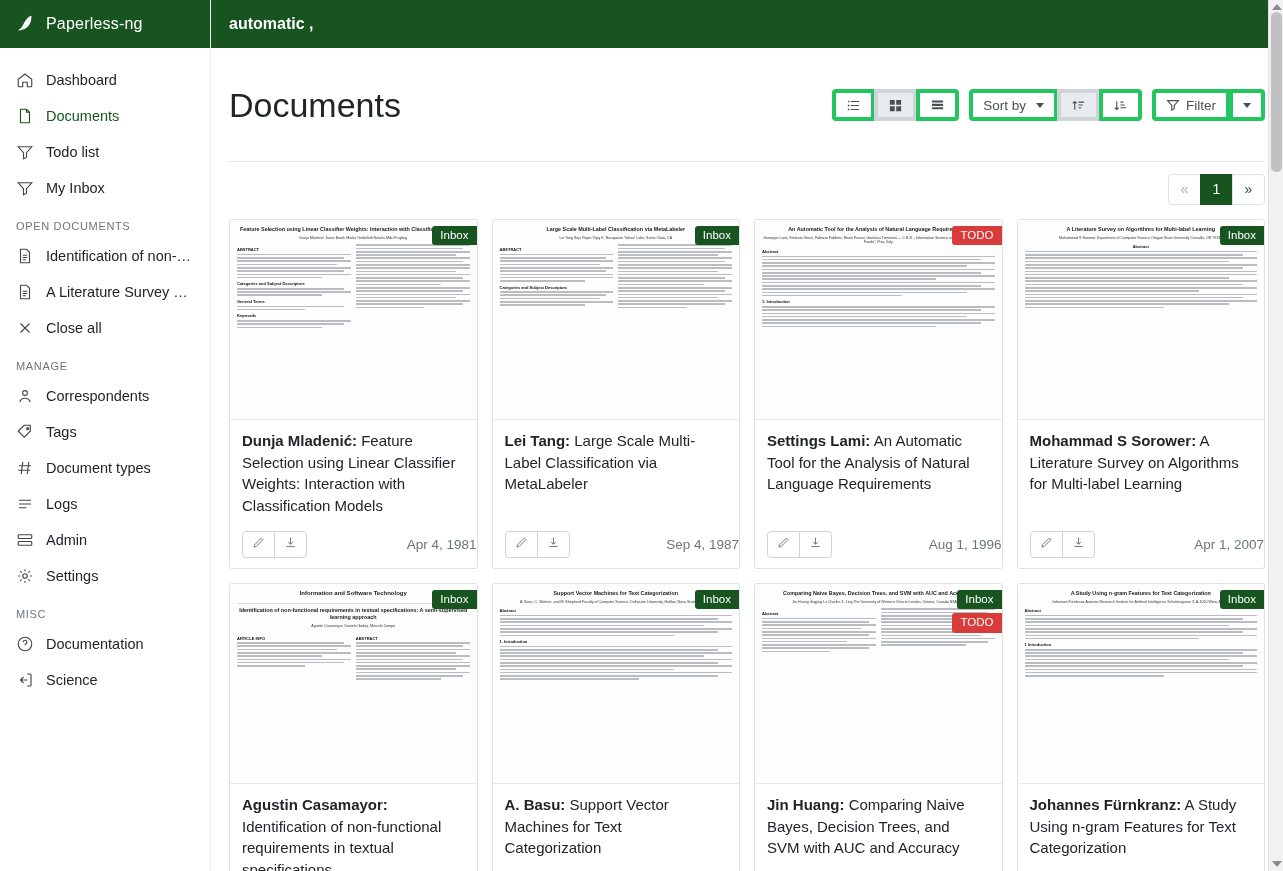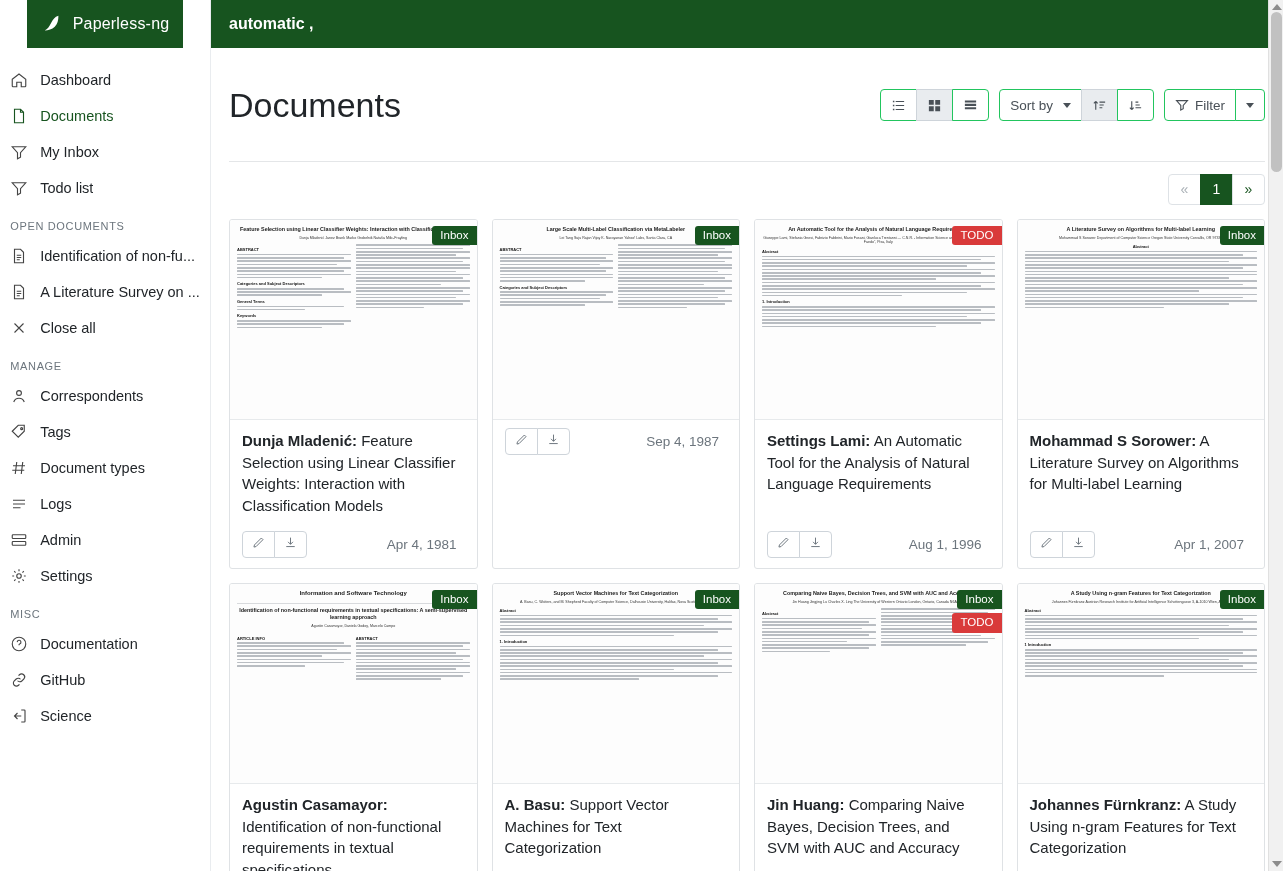--- a/index.html
+++ b/index.html
@@ -17,21 +17,20 @@
   
   .sidebar {
     width: 211px;
     min-width: 211px;
     height: 871px;
     background: #ffffff;
     border-right: 1px solid #e9ecef;
     display: flex;
     flex-direction: column;
     overflow: hidden;
-    align-items: center;
   }
   .brand {
     height: 48px;
     background: #17541f;
     color: #ffffff;
     display: flex;
     align-items: center;
     padding: 0 14px;
     gap: 10px;
   }
@@ -83,21 +82,21 @@
     justify-content: space-between;
     padding: 16px 0 14px 0;
     border-bottom: 1px solid #e4e6e8;
   }
   .page-title { font-size: 34px; font-weight: 400; color: #212529; line-height: 1.1; }
 
   .head-tools { display: flex; align-items: center; gap: 10px; }
   .btn-group { display: inline-flex; }
   .btn {
     height: 32px;
-    border: 1px solid #22c55e;
+    border: 4px solid #22c55e;
     background: #fff;
     color: #495057;
     display: inline-flex;
     align-items: center;
     justify-content: center;
     gap: 6px;
     padding: 0 10px;
     font-size: 13.5px;
     cursor: pointer;
   }
@@ -196,21 +195,21 @@
     font-size: 15px;
     line-height: 1.45;
     color: #212529;
     flex: 1 1 auto;
   }
   .card-body .corr { font-weight: bold; }
   .card-foot {
     display: flex;
     align-items: center;
     justify-content: space-between;
-    padding: 8px 20px 10px 12px;
+    padding: 8px 0 10px 12px;
   }
   .foot-btns { display: inline-flex; }
   .foot-btn {
     width: 33px; height: 27px;
     border: 1px solid #ced4da;
     background: #fff;
     display: inline-flex; align-items: center; justify-content: center;
     color: #6c757d;
     cursor: pointer;
   }
@@ -274,29 +273,29 @@
         <span class="lbl">Documents</span>
       </div>
 
 
       <div class="nav-item">
         <span class="nav-icon">
           <svg viewBox="0 0 24 24" width="18" height="18" fill="none" stroke="currentColor" stroke-width="1.5">
               <path d="M3 5h18l-7 8v6l-4 2v-8z"></path>
             </svg>
         </span>
+        <span class="lbl">Todo list</span>
+      </div>
+      <div class="nav-item">
+        <span class="nav-icon">
+          <svg viewBox="0 0 24 24" width="18" height="18" fill="none" stroke="currentColor" stroke-width="1.5">
+              <path d="M3 5h18l-7 8v6l-4 2v-8z"></path>
+            </svg>
+        </span>
         <span class="lbl">My Inbox</span>
-      </div>
-      <div class="nav-item">
-        <span class="nav-icon">
-          <svg viewBox="0 0 24 24" width="18" height="18" fill="none" stroke="currentColor" stroke-width="1.5">
-              <path d="M3 5h18l-7 8v6l-4 2v-8z"></path>
-            </svg>
-        </span>
-        <span class="lbl">Todo list</span>
       </div>
 
       <div class="nav-section-title">OPEN DOCUMENTS</div>
 
       <div class="nav-item">
         <span class="nav-icon">
           <svg viewBox="0 0 24 24" width="18" height="18" fill="none" stroke="currentColor" stroke-width="1.5">
               <path d="M6 3h8l4 4v14H6z"></path>
               <path d="M9 11h6M9 14h6M9 17h4"></path>
             </svg>
@@ -381,29 +380,20 @@
 
       <div class="nav-item">
         <span class="nav-icon">
           <svg viewBox="0 0 24 24" width="18" height="18" fill="none" stroke="currentColor" stroke-width="1.5">
               <circle cx="12" cy="12" r="9"></circle>
               <path d="M9.6 9.5a2.5 2.5 0 1 1 3.3 2.4c-.6.25-.9.8-.9 1.4v.4"></path>
               <path d="M12 16.8h.01"></path>
             </svg>
         </span>
         <span class="lbl">Documentation</span>
-      </div>
-      <div class="nav-item">
-        <span class="nav-icon">
-          <svg viewBox="0 0 24 24" width="18" height="18" fill="none" stroke="currentColor" stroke-width="1.5">
-              <path d="M10 13a4 4 0 0 0 5.7.3l2.6-2.6a4 4 0 0 0-5.7-5.7l-1.2 1.2"></path>
-              <path d="M14 11a4 4 0 0 0-5.7-.3L5.7 13.3a4 4 0 1 0 5.7 5.7l1.2-1.2"></path>
-            </svg>
-        </span>
-        <span class="lbl">GitHub</span>
       </div>
       <div class="nav-item">
         <span class="nav-icon">
           <svg viewBox="0 0 24 24" width="18" height="18" fill="none" stroke="currentColor" stroke-width="1.5">
               <path d="M15 4h4a1 1 0 0 1 1 1v14a1 1 0 0 1-1 1h-4"></path>
               <path d="M10 8l-4 4 4 4M6 12h9"></path>
             </svg>
         </span>
         <span class="lbl">Science</span>
       </div>
@@ -632,20 +622,24 @@
                     <div class="ln s1"></div>
                     <div class="ln s2"></div>
                     <div class="ln s5"></div>
                 </div>
               </div>
             </div>
             <div class="badges">
               <span class="badge inbox">Inbox</span>
             </div>
           </div>
+          <div class="card-body">
+            <span class="corr">Lei Tang:</span>
+            <span>Large Scale Multi-Label Classification via MetaLabeler</span>
+          </div>
           <div class="card-foot">
             <div class="foot-btns">
               <button class="foot-btn">
                 <span><svg viewBox="0 0 16 16" width="13" height="13" fill="none" stroke="currentColor" stroke-width="1.2">
                       <path d="M11.5 2.5l2 2L5 13l-2.6.6L3 11z"></path>
                     </svg></span>
               </button>
               <button class="foot-btn">
                 <span><svg viewBox="0 0 16 16" width="13" height="13" fill="none" stroke="currentColor" stroke-width="1.2">
                       <path d="M8 2v8M5 7.2L8 10.3l3-3.1M2.8 13h10.4"></path>

